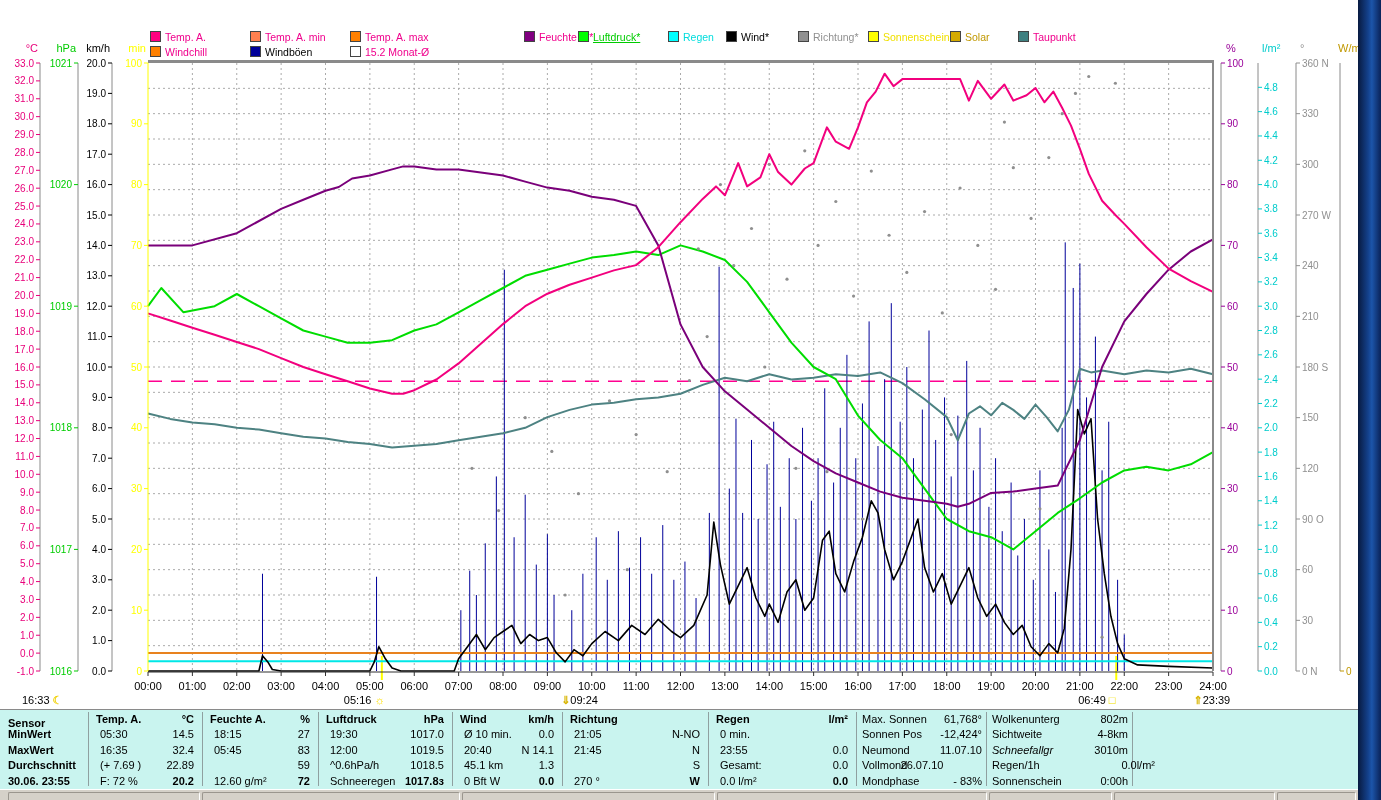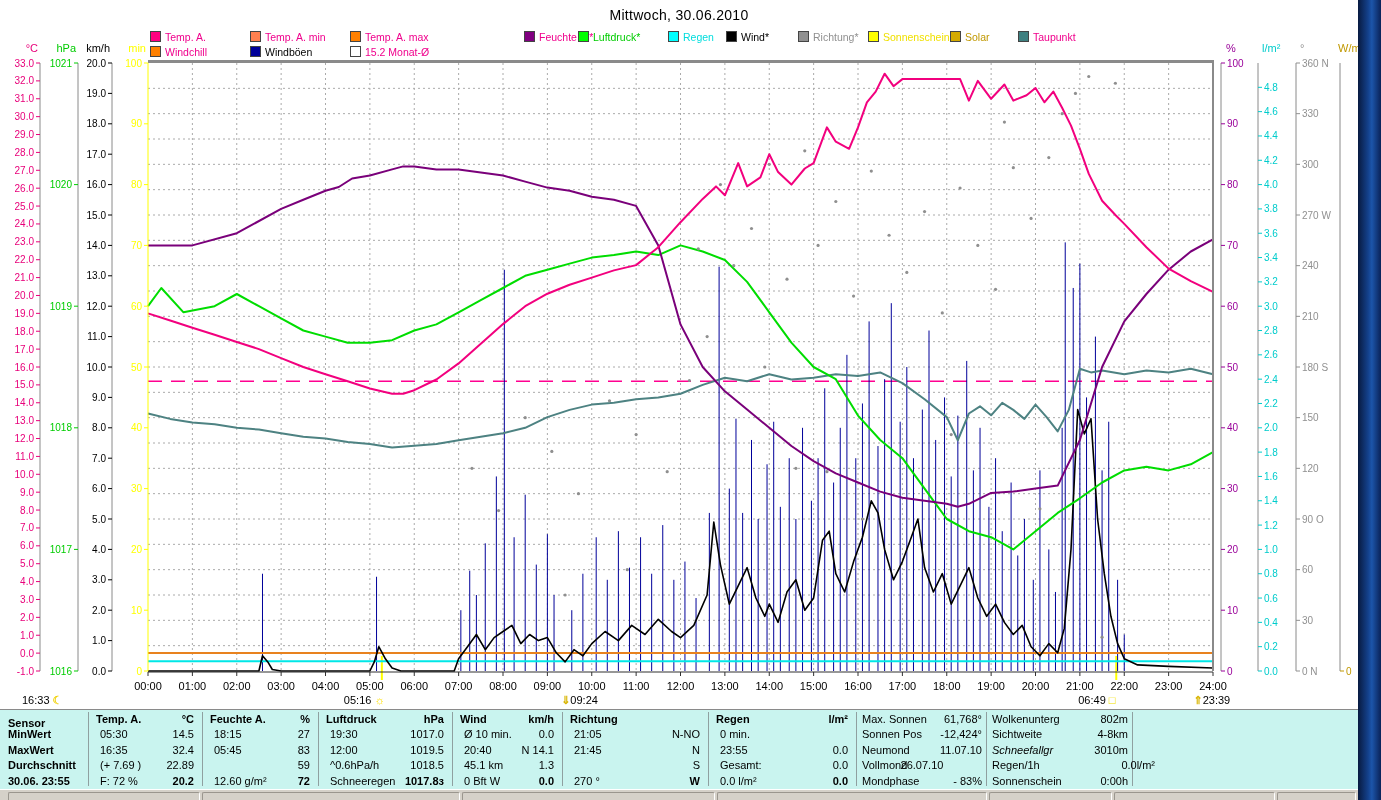--- a/index.html
+++ b/index.html
@@ -22,39 +22,38 @@
   
   #desktop-strip{position:absolute;left:1358px;top:0;width:23px;height:800px;
     background:linear-gradient(90deg,#081a40 0%,#14428e 45%,#1c55aa 60%,#0a2258 100%);}
   .marker{position:absolute;font-size:11px;white-space:nowrap;}
   .glyph{font-weight:bold;}
 </style>
 </head>
 <body>
 
 <div id="screen">
-  <div class="title">Mittwoch, 30.06.2010</div>
   <div id="legend">
       <div class="legend-item" style="left: 150px; top: 30px; color: rgb(240, 0, 140);">
         <span class="sw" style="background: rgb(255, 0, 128);"></span>
         <span>Temp. A.</span>
       </div>
       <div class="legend-item" style="left: 250px; top: 30px; color: rgb(240, 0, 140);">
         <span class="sw" style="background: rgb(255, 128, 80);"></span>
         <span>Temp. A. min</span>
       </div>
       <div class="legend-item" style="left: 350px; top: 30px; color: rgb(240, 0, 140);">
         <span class="sw" style="background: rgb(255, 128, 0);"></span>
         <span>Temp. A. max</span>
       </div>
       <div class="legend-item" style="left: 478px; top: 30px; color: rgb(240, 0, 140); padding-left: 46px;">
         <span class="sw" style="background: rgb(128, 0, 128);"></span>
         <span>Feuchte A.*</span>
       </div>
-      <div class="legend-item" style="left: 578px; top: 30px; color: rgb(0, 204, 0);">
+      <div class="legend-item" style="left: 578px; top: 30px; color: rgb(0, 204, 0); text-decoration: underline;">
         <span class="sw" style="background: rgb(0, 255, 0);"></span>
         <span>Luftdruck*</span>
       </div>
       <div class="legend-item" style="left: 668px; top: 30px; color: rgb(0, 221, 221);">
         <span class="sw" style="background: rgb(0, 255, 255);"></span>
         <span>Regen</span>
       </div>
       <div class="legend-item" style="left: 726px; top: 30px; color: rgb(0, 0, 0);">
         <span class="sw" style="background: rgb(0, 0, 0);"></span>
         <span>Wind*</span>

